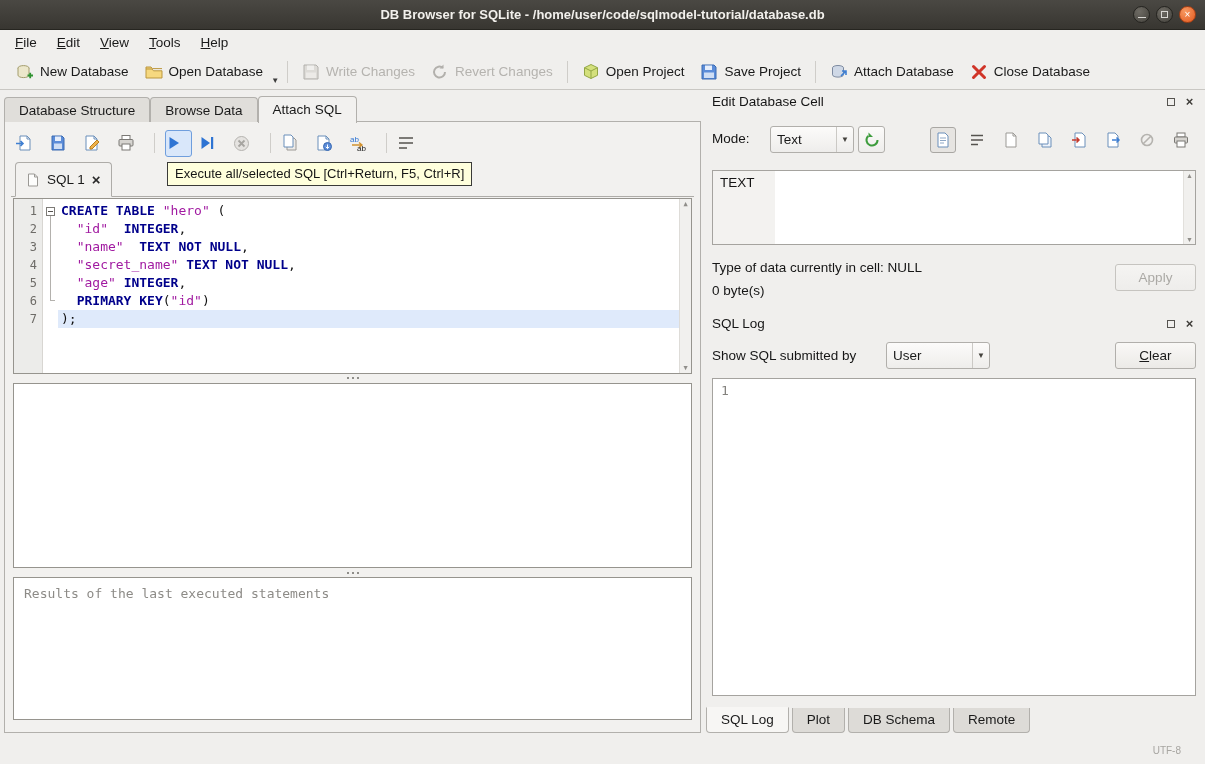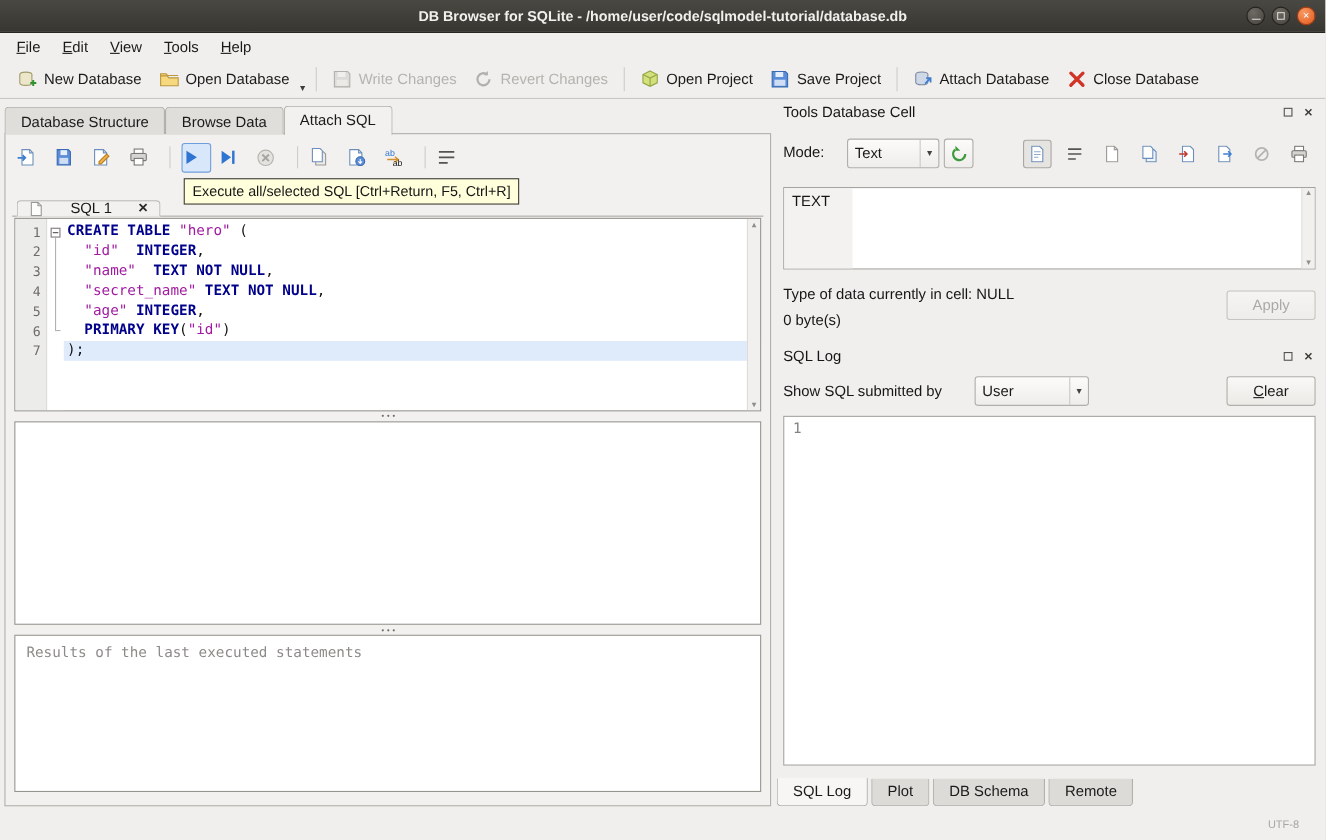--- a/index.html
+++ b/index.html
@@ -42,21 +42,21 @@
 
   
   .sql-frame { position:absolute; left:4px; top:121px; width:697px; height:612px;
     background:#f2f1ef; border:1px solid #b2b0ac; z-index:2; }
   .sql-toolbar { position:absolute; left:10px; top:6px; display:flex; align-items:center; gap:7px; height:30px; }
   .icon-btn { width:27px; height:27px; display:flex; align-items:center; justify-content:flex-start; border-radius:3px; }
   .icon-btn.hovered { background:#d9e7fa; border:1px solid #6f9edd; }
   .sql-tb-sep { width:1px; height:20px; background:#cfcdc9; margin:0 3px; }
 
   .sql-tabbar { position:absolute; left:6px; top:44px; right:6px; height:31px; border-bottom:1px solid #aeaca8; }
-  .sql-tab { position:absolute; left:4px; bottom:-1px; height:15px; padding:0 10px; display:flex; align-items:center; gap:24px;
+  .sql-tab { position:absolute; left:4px; bottom:-1px; height:35px; padding:0 10px; display:flex; align-items:center; gap:7px;
     background:#f2f1ef; border:1px solid #aeaca8; border-bottom:1px solid #f2f1ef; border-radius:4px 4px 0 0; font-size:13.5px; }
   .tab-close { font-weight:bold; font-size:15px; color:#2a2a2a; line-height:1; }
 
   
   .editor { position:absolute; left:8px; top:76px; width:679px; height:176px; background:#fff;
     border:1px solid #96948e; display:flex; font-family:"DejaVu Sans Mono", monospace; font-size:13px; overflow:hidden; }
   .gutter { width:29px; background:#ececea; color:#6e6c68; text-align:right; padding:3px 5px 0 0;
     border-right:1px solid #d8d6d2; flex:none; }
   .gutter .ln { height:18px; line-height:18px; font-size:12px; }
   .foldcol { width:15px; background:#fff; padding-top:3px; flex:none; position:relative; }
@@ -367,21 +367,21 @@
       </div>
     <div class="pane-results">
       <span>Results of the last executed statements</span>
     </div>
   </div>
 
   <div class="tooltip">
     <span>Execute all/selected SQL [Ctrl+Return, F5, Ctrl+R]</span>
   </div>
 
-  <div class="dock-title" style="left:712px; top:94px;">Tools Database Cell</div>
+  <div class="dock-title" style="left:712px; top:94px;">Edit Database Cell</div>
   <div class="dock-btns" style="right:9px; top:95px;">
     <div class="dock-btn">
         <span class="glyph-float"></span>
       </div>
     <div class="dock-btn">
         <span class="dock-close-glyph">×</span>
       </div>
   </div>
 
   <div class="info-text" style="left:712px; top:131px;">Mode:</div>

